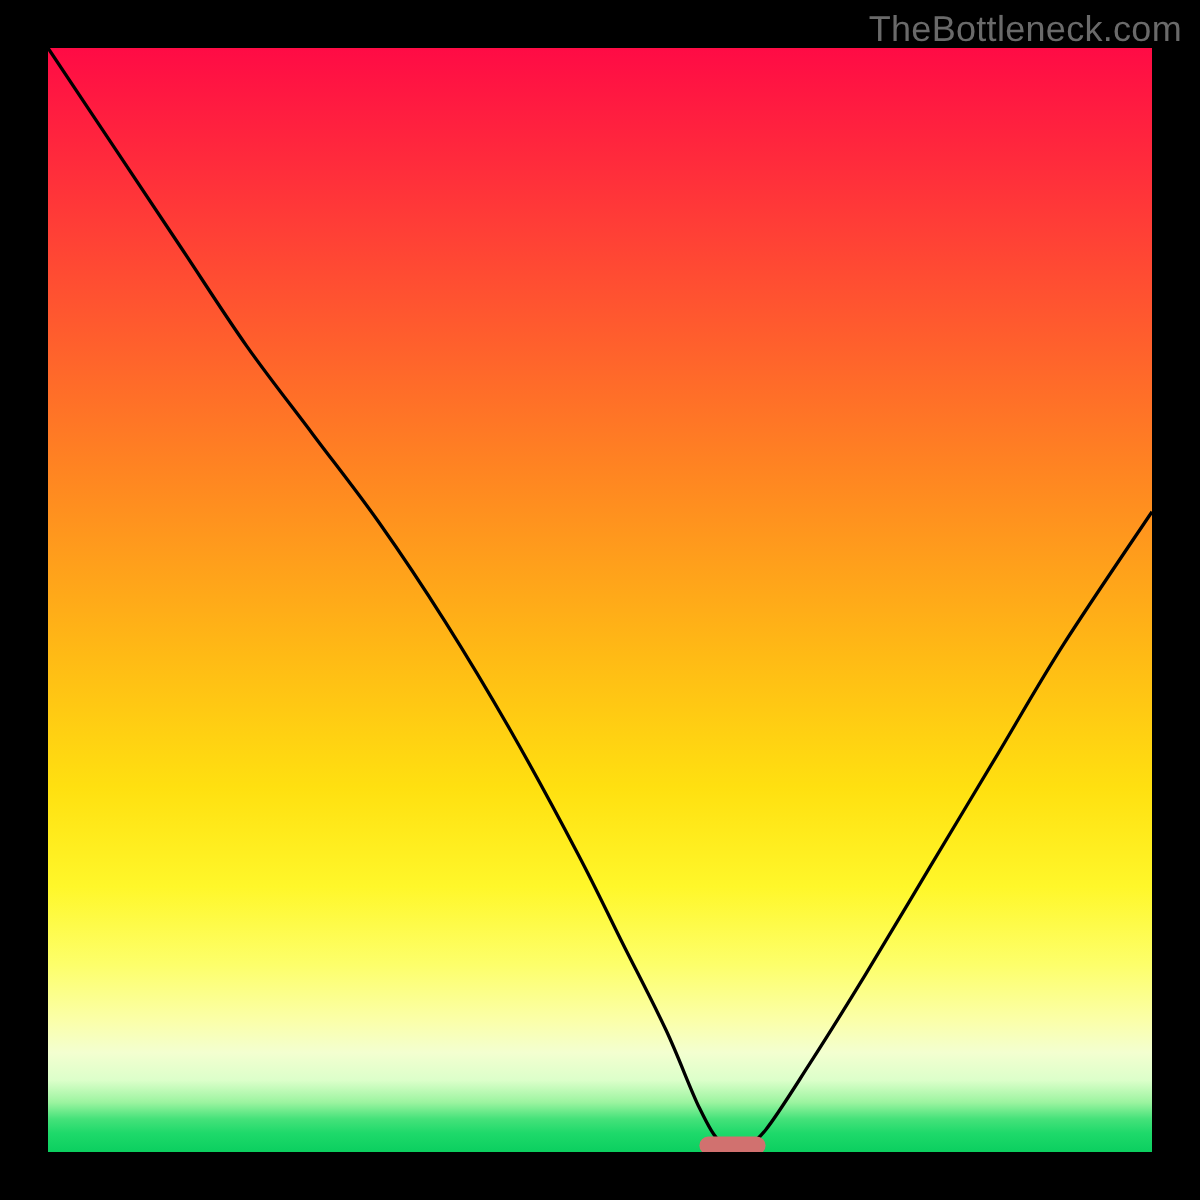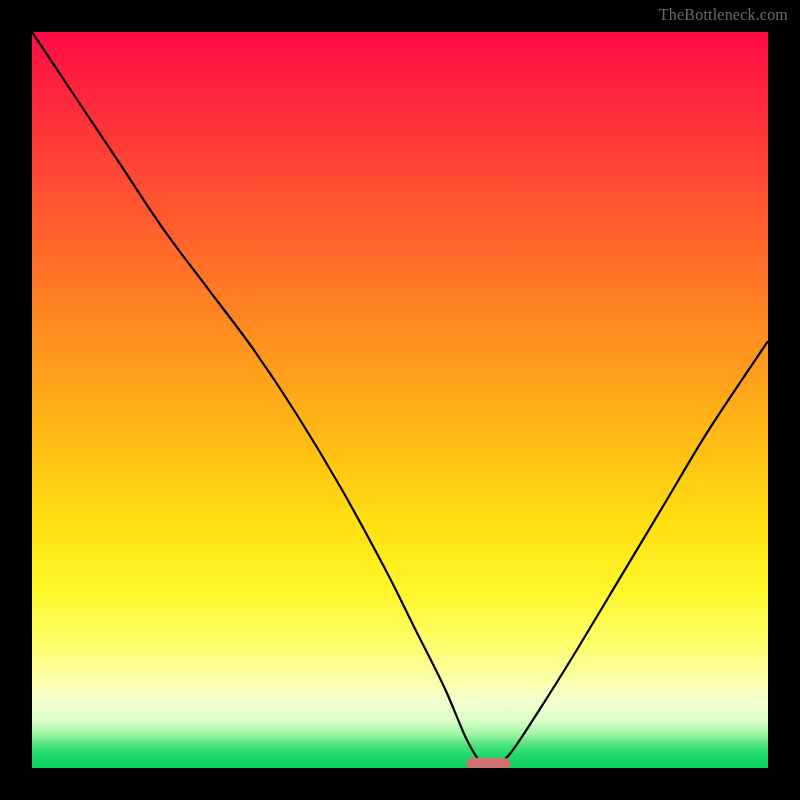--- a/index.html
+++ b/index.html
@@ -60,25 +60,24 @@
   }
   .marker {
     fill: #d1716f;
     stroke: none;
   }
   .attribution {
     position: absolute;
     top: 6px;
     right: 12px;
     color: #6a6a6a;
-    font-size: 16px;
+    font-size: 24px;
     font-weight: 400;
     letter-spacing: 0.2px;
     user-select: none;
-    font-family: Liberation Serif, serif;
   }
 </style>
 </head>
 <body>
 
 <div class="canvas">
 
   <div class="plot-area">
     <div class="gradient-fill"></div>
 

